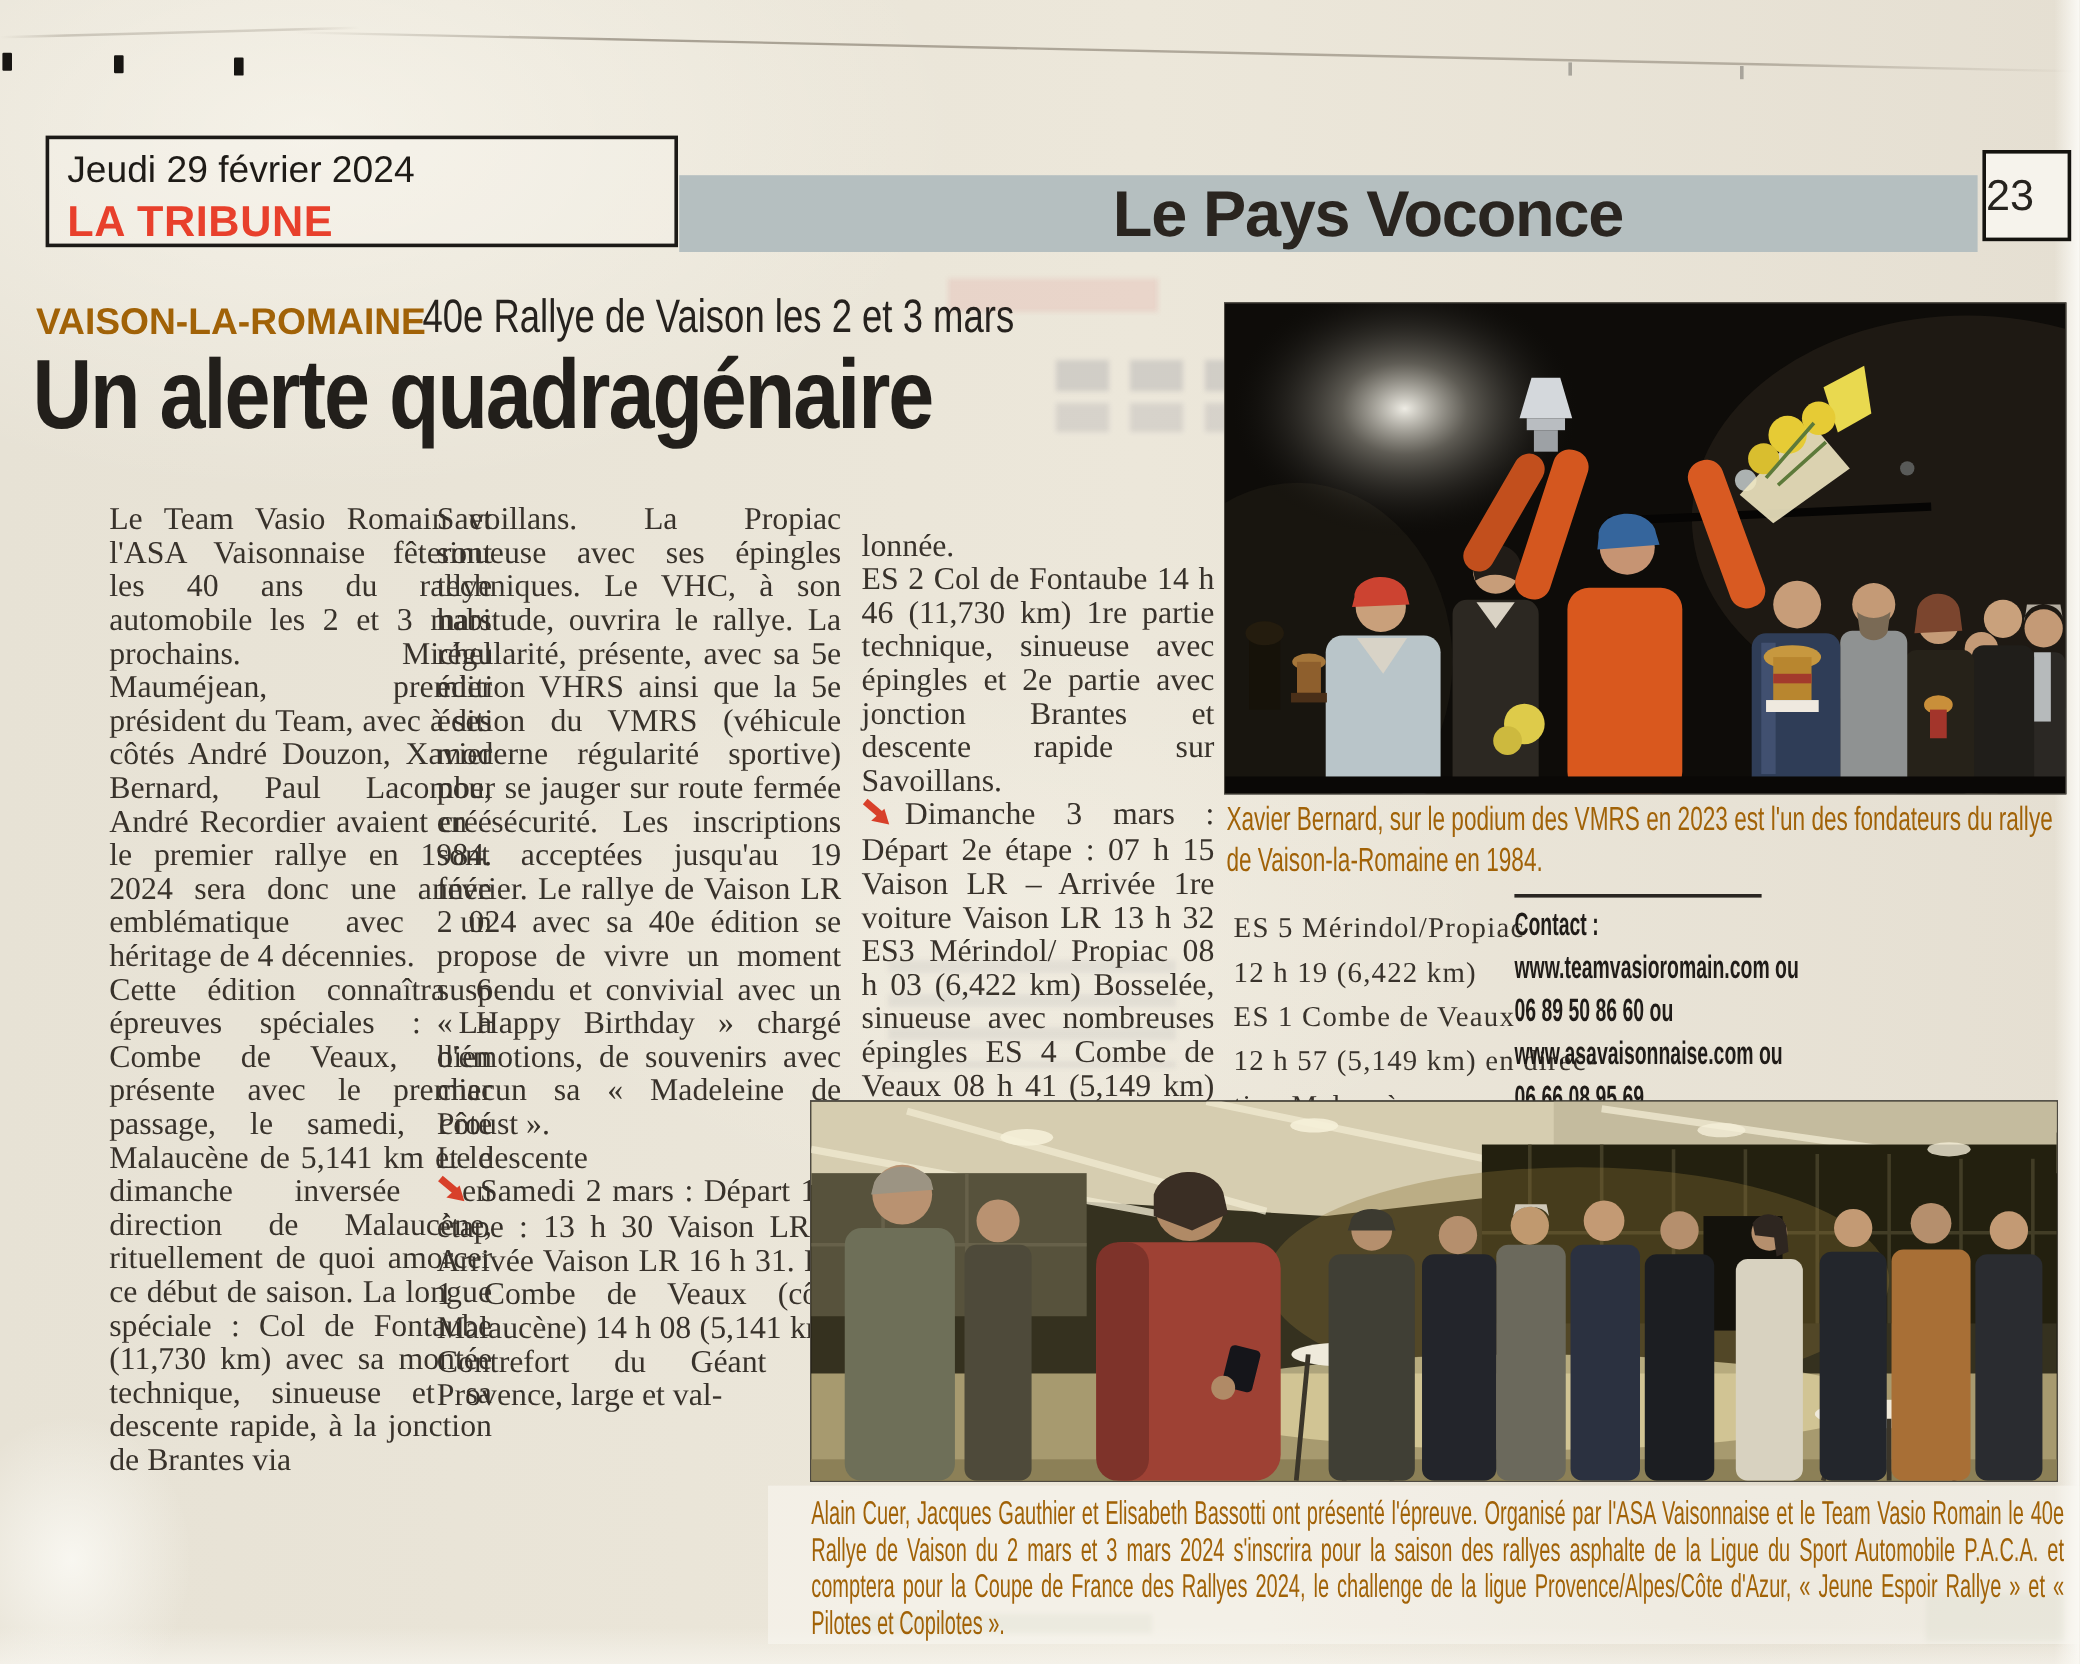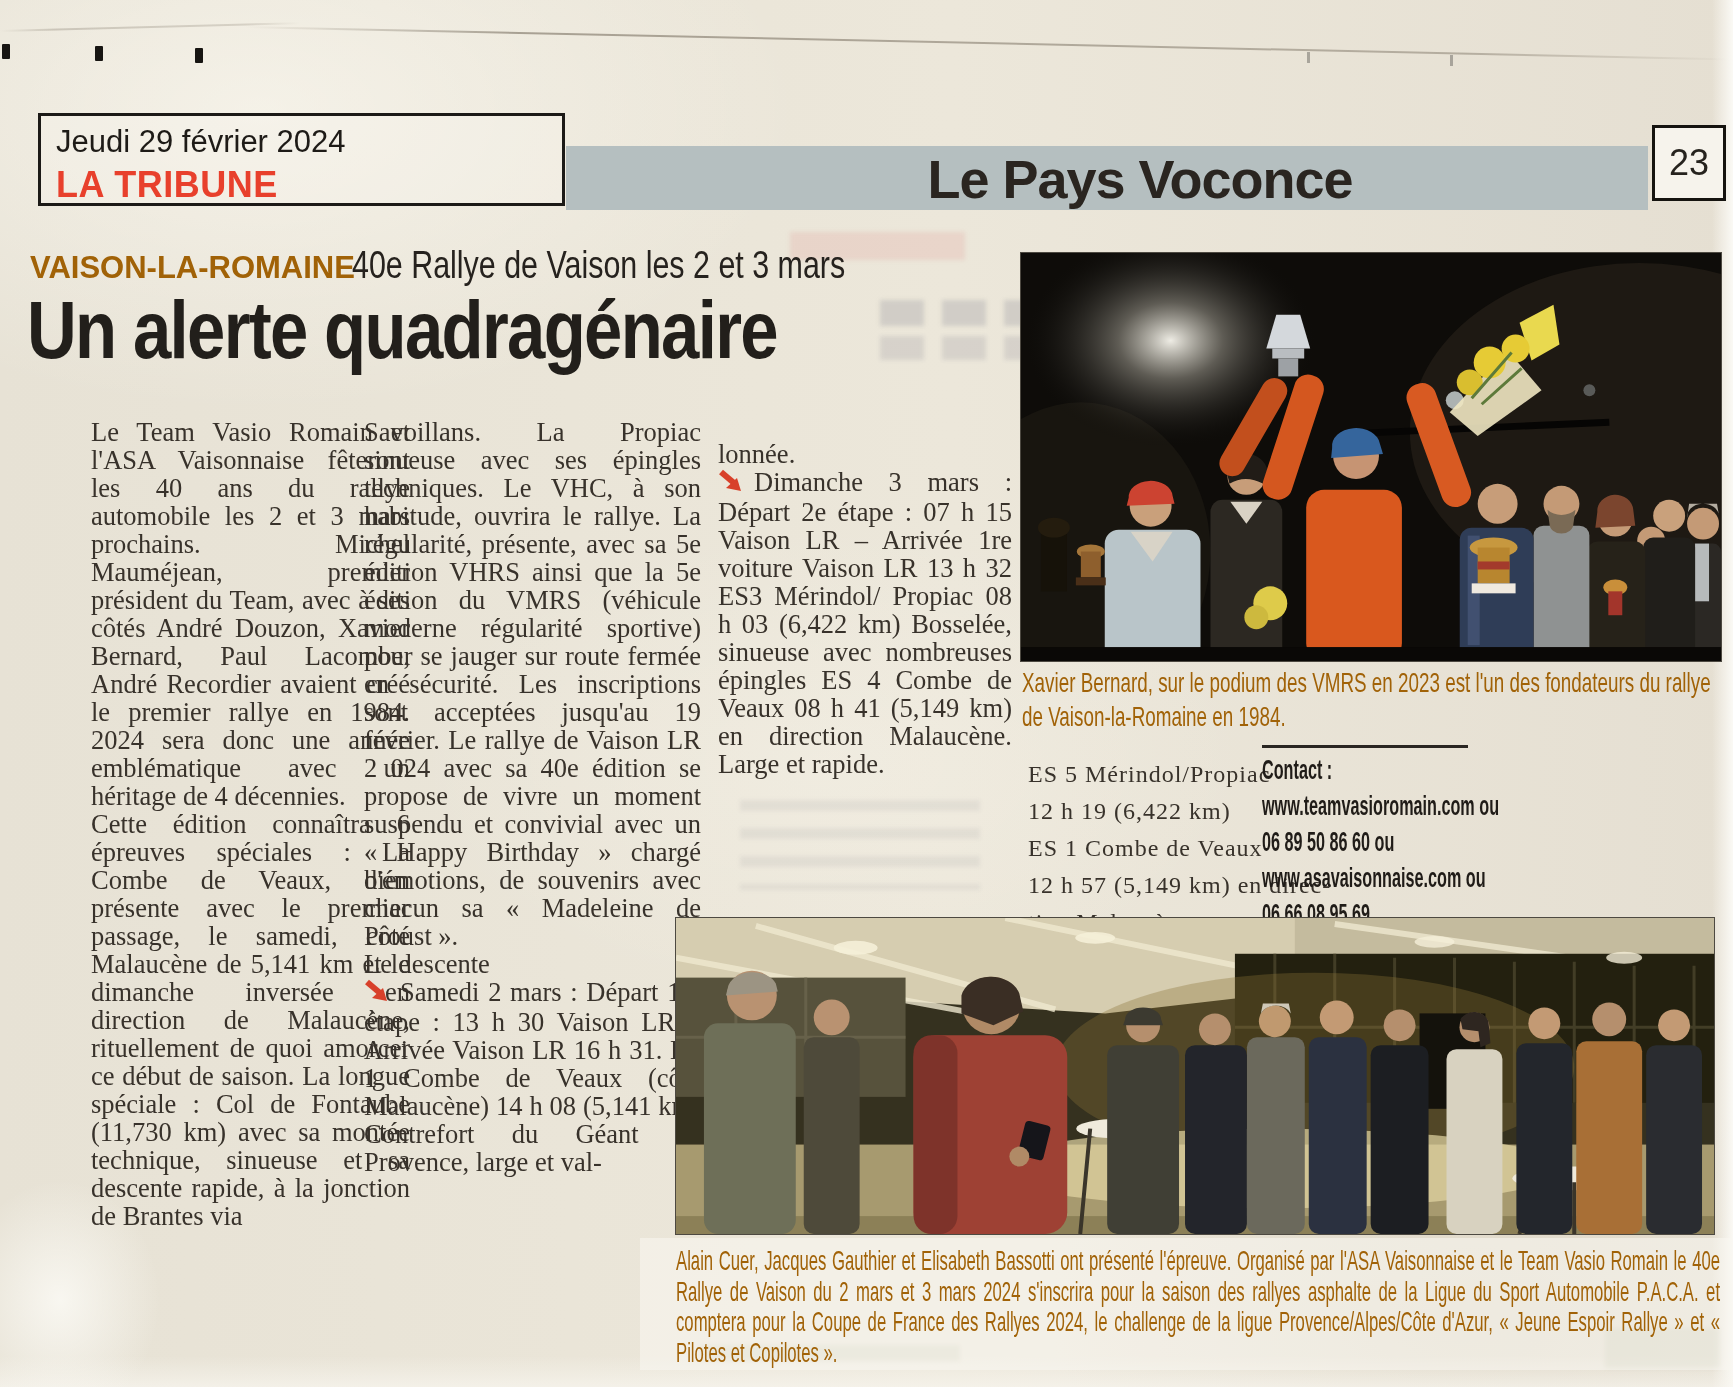--- a/index.html
+++ b/index.html
@@ -24,21 +24,21 @@
   .ghost-words{background:repeating-linear-gradient(90deg,rgba(105,108,126,.20) 0 44px,transparent 44px 62px);}
   .ghost-lines{background:repeating-linear-gradient(180deg,rgba(100,102,118,.13) 0 11px,transparent 11px 28px);}
   .ghost-pink{background:rgba(216,120,118,.16);}
   .ghost-green{background:rgba(120,140,90,.14);}
   
   .masthead-box{left:38px;top:113px;width:527px;height:93px;border:3px solid #1c1a17;background:rgba(248,245,238,.30);box-sizing:border-box;}
   .date{left:56px;top:124px;font-size:31px;font-weight:400;color:#1e1b17;}
   .tribune{left:56px;top:164px;font-size:36px;font-weight:800;color:#e8402c;letter-spacing:.5px;}
   .band{left:566px;top:146px;width:1082px;height:64px;background:#b5bfc0;}
   .section-title{left:566px;top:148px;width:1082px;text-align:center;padding-left:66px;box-sizing:border-box;font-size:54px;font-weight:700;color:#2a2520;letter-spacing:-1px;}
-  .pagebox{left:1652px;top:125px;width:74px;height:76px;background:#f6f3ec;border:3px solid #15130f;box-sizing:border-box;text-align:center;line-height:70px;font-size:36px;color:#26231e;}
+  .pagebox{left:1652px;top:125px;width:74px;height:76px;background:#f6f3ec;border:3px solid #15130f;box-sizing:border-box;text-align:left;line-height:70px;font-size:36px;color:#26231e;}
   
   .kicker-red{left:30px;top:250px;font-size:31px;font-weight:700;color:#a16207;}
   .kicker-black{left:352px;top:243px;font-size:39px;font-weight:500;color:#26221e;transform:scaleX(.78);transform-origin:0 0;white-space:nowrap;}
   .headline{left:27px;top:283px;font-size:82px;font-weight:700;color:#221f1b;letter-spacing:-2px;transform:scaleX(.84);transform-origin:0 0;white-space:nowrap;}
   
   .col{top:418px;font-family:"Liberation Serif",serif;font-size:26.5px;line-height:28px;color:#38322b;text-align:justify;}
   .col p{margin:0;}
   .col1{left:46px;width:319px;margin-left:45px;}
   .col2{left:364px;width:337px;}
   .col3{left:718px;width:294px;margin-top:22px;}
@@ -104,20 +104,21 @@
   <p>Savoillans. La Propiac sinueuse avec ses épingles techniques. Le VHC, à son habitude, ouvrira le rallye. La régularité, présente, avec sa 5e édition VHRS ainsi que la 5e édition du VMRS (véhicule moderne régularité sportive) pour se jauger sur route fermée en sécurité. Les inscriptions sont acceptées jusqu'au 19 février. Le rallye de Vaison LR 2 024 avec sa 40e édition se propose de vivre un moment suspendu et convivial avec un « Happy Birthday » chargé d'émotions, de souvenirs avec chacun sa « Madeleine de Proust ».</p>
   <p class="subhead">Le descente</p>
   <p><span class="arrow-icon"><svg width="26" height="24" viewBox="0 0 26 24">
           <path d="M3 3 L16 14" stroke="#d8402a" stroke-width="6" fill="none"></path>
           <path d="M23 22 L8 19 L19 9 Z" fill="#d8402a"></path>
         </svg></span><span>Samedi 2 mars : Départ 1re étape : 13 h 30 Vaison LR – Arrivée Vaison LR 16 h 31. ES 1 Combe de Veaux (côté Malaucène) 14 h 08 (5,141 km) Contrefort du Géant de Provence, large et val-</span></p>
 </div>
 
 <div class="abs col col3">
   <p>lonnée.</p>
+  <p>ES 2 Col de Fontaube 14 h 46 (11,730 km) 1re partie technique, sinueuse avec épingles et 2e partie avec jonction Brantes et descente rapide sur Savoillans.</p>
   <p><span class="arrow-icon"><svg width="26" height="24" viewBox="0 0 26 24">
           <path d="M3 3 L16 14" stroke="#d8402a" stroke-width="6" fill="none"></path>
           <path d="M23 22 L8 19 L19 9 Z" fill="#d8402a"></path>
         </svg></span><span>Dimanche 3 mars : Départ 2e étape : 07 h 15 Vaison LR – Arrivée 1re voiture Vaison LR 13 h 32 ES3 Mérindol/ Propiac 08 h 03 (6,422 km) Bosselée, sinueuse avec nombreuses épingles ES 4 Combe de Veaux 08 h 41 (5,149 km) en direction Malaucène. Large et rapide.</span></p>
 </div>
 
 <div class="abs photo photo1">
 <svg viewBox="0 0 702 410" preserveAspectRatio="none">
   <defs>
     <radialGradient id="p1spot">

